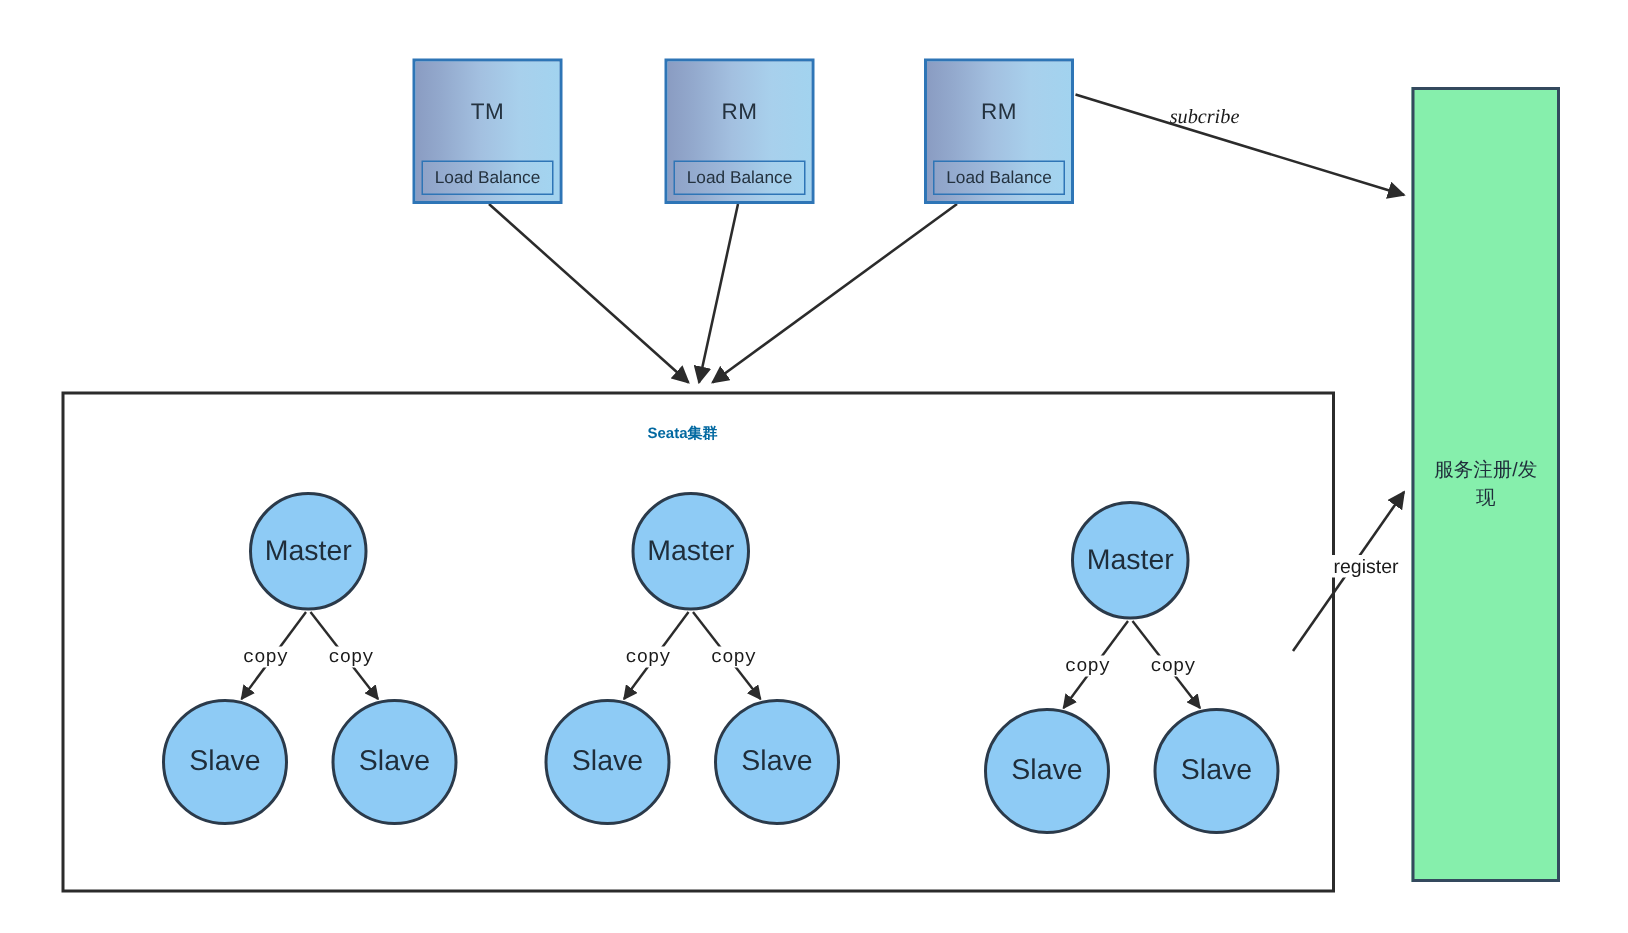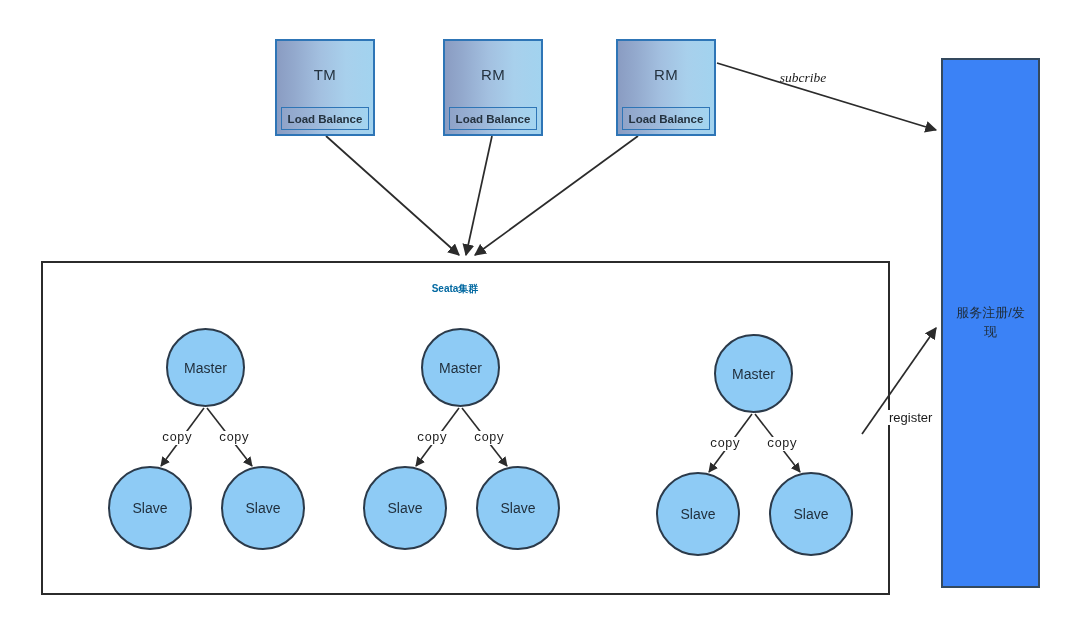--- a/index.html
+++ b/index.html
@@ -52,29 +52,28 @@
     box-sizing: border-box;
     height: 23px;
     margin: 0 4px 4px 4px;
     border: 1px solid #2E75B6;
     display: flex;
     align-items: center;
     justify-content: center;
     font-size: 11.5px;
     color: #24323f;
     background: linear-gradient(to right, #8fa3c8 0%, #9db8da 40%, #a6cfeb 75%, #a3d4f0 100%);
-    font-weight: bold;
   }
 
   
   .registry-box {
     position: absolute;
     box-sizing: border-box;
     border: 2px solid #34495e;
-    background: #3b82f6;
+    background: #86efac;
     z-index: 3;
     display: flex;
     align-items: center;
     justify-content: center;
     text-align: center;
     font-size: 13px;
     color: #1f2d3a;
     line-height: 1.45;
     padding: 0 10px;
   }
@@ -100,21 +99,21 @@
   
   .node {
     position: absolute;
     box-sizing: border-box;
     border-radius: 50%;
     border: 2px solid #2b3a4a;
     background: #8ECBF5;
     display: flex;
     align-items: center;
     justify-content: center;
-    font-size: 14px;
+    font-size: 19px;
     color: #1f2d3a;
     z-index: 4;
   }
 
   
   .edge-label {
     position: absolute;
     font-size: 12.5px;
     color: #1a1a1a;
     white-space: nowrap;
@@ -128,21 +127,20 @@
     font-family: "Liberation Serif", "DejaVu Serif", serif;
     font-size: 13.5px;
     background: transparent;
     font-style: italic;
   }
   .edge-label.register-label {
     transform: none;
     background: #ffffff;
     font-family: "Liberation Sans", sans-serif;
     font-size: 13px;
-    margin-top: 40px;
   }
 </style>
 </head>
 <body>
 
 <div id="canvas">
 
   <svg class="layer edges" viewBox="0 0 1085 622" xmlns="http://www.w3.org/2000/svg">
     <defs>
       <marker id="arrow" viewBox="0 0 10 10" refX="9" refY="5" markerWidth="7" markerHeight="7" orient="auto-start-reverse">

